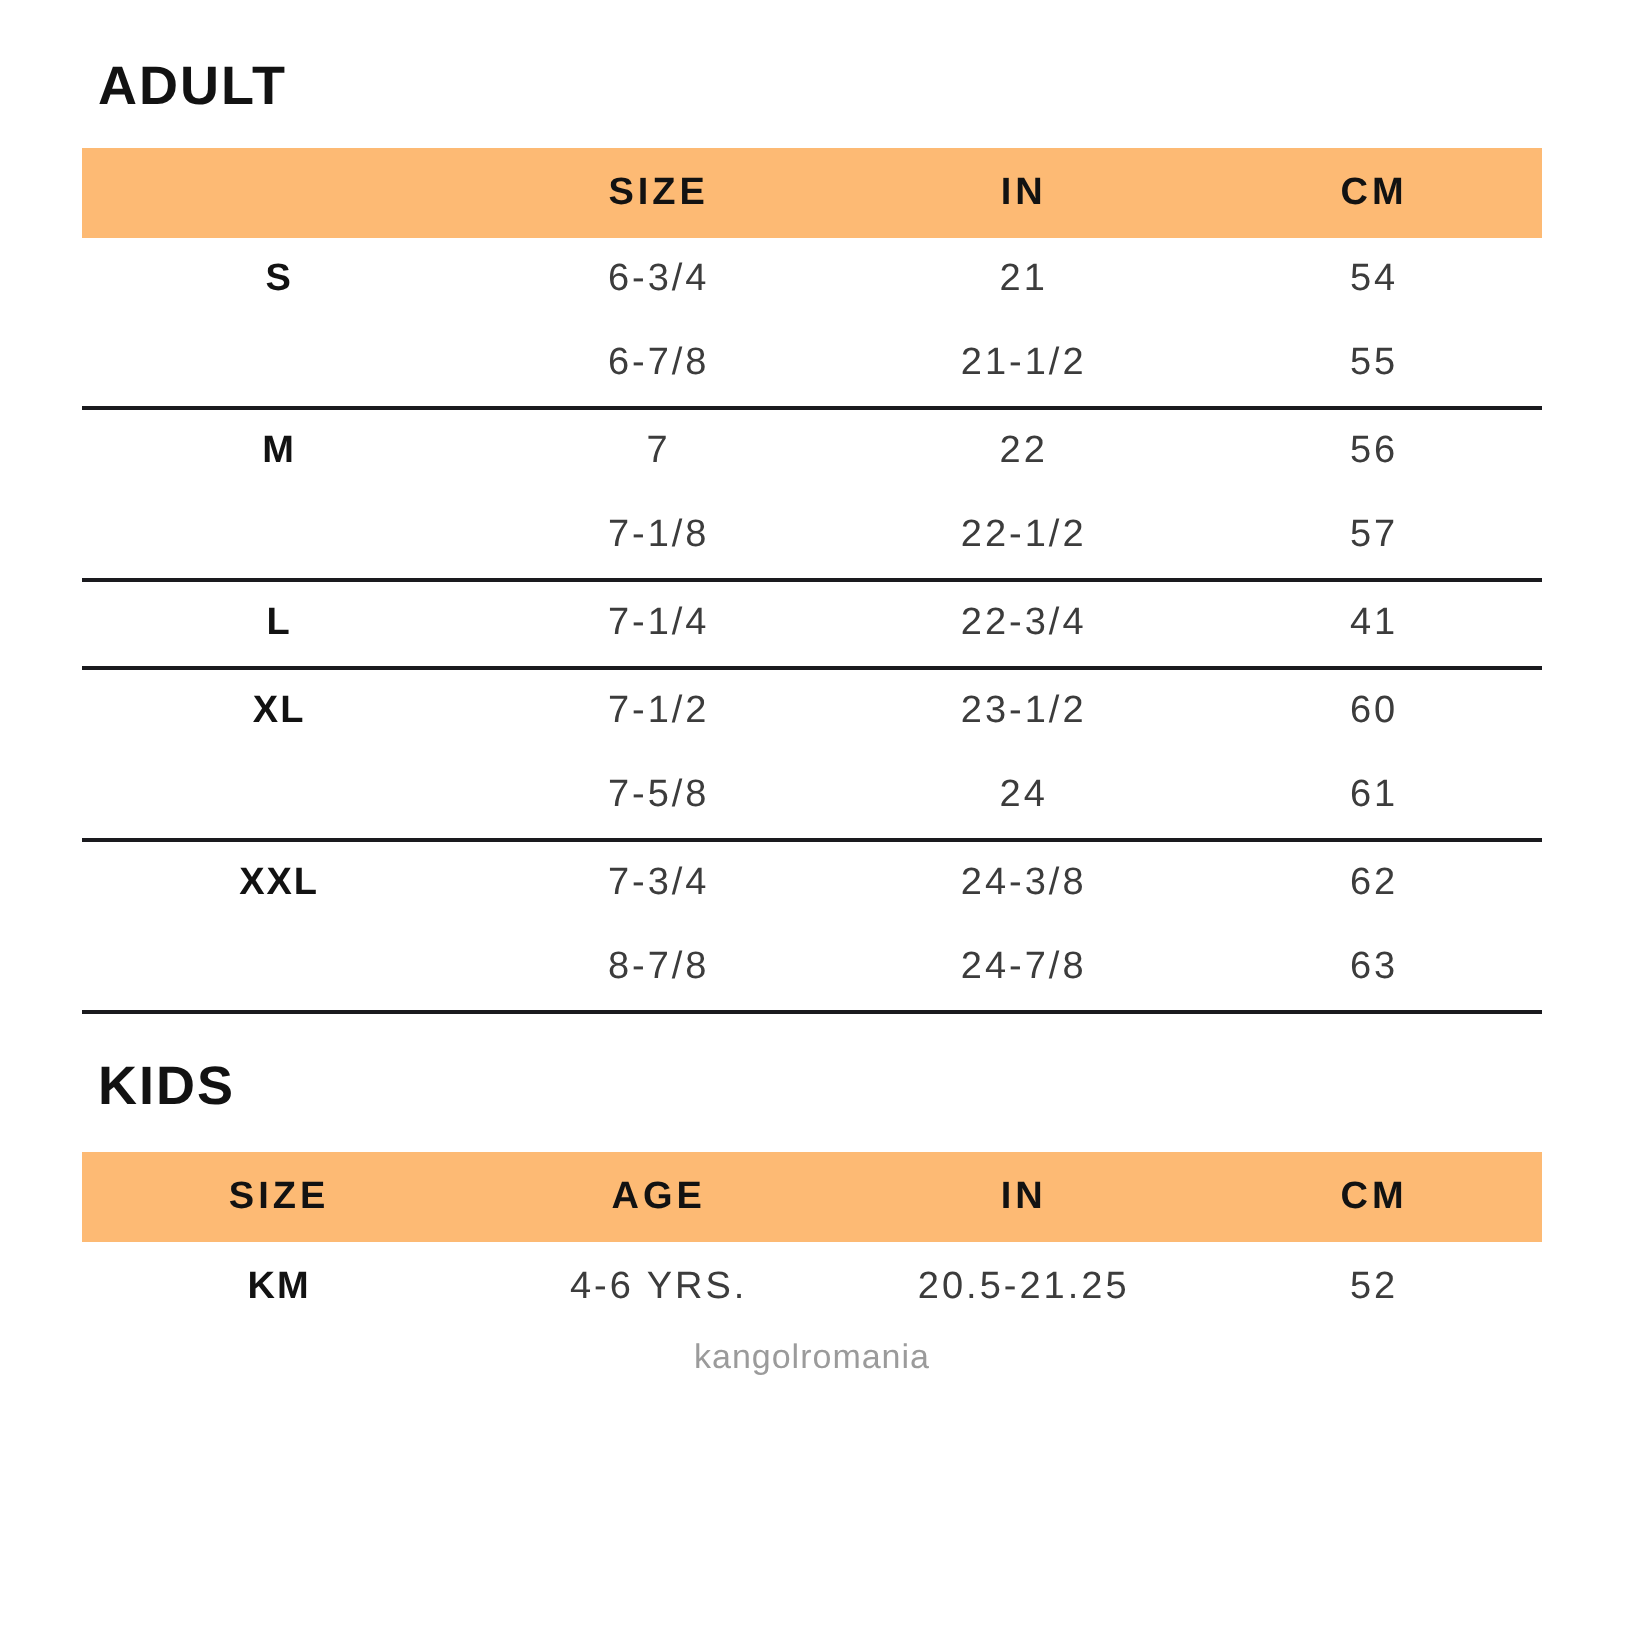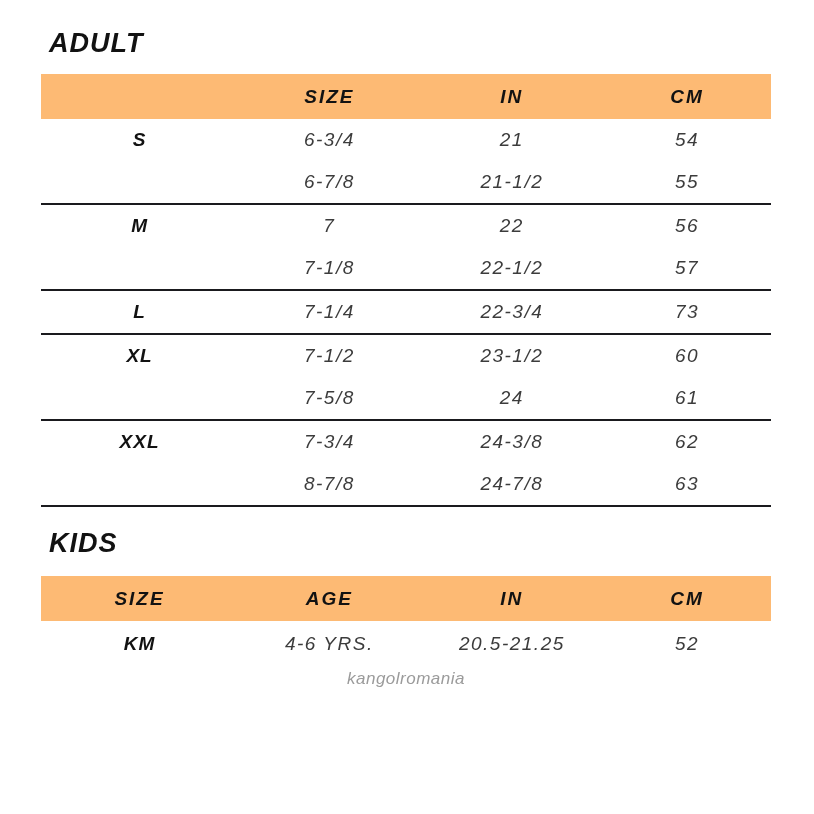--- a/index.html
+++ b/index.html
@@ -9,21 +9,20 @@
     width: 814px;
     height: 814px;
     overflow: hidden;
     font-family: "Liberation Sans", sans-serif;
   }
   .page {
     box-sizing: border-box;
     width: 814px;
     height: 814px;
     padding: 30px 43px 0 41px;
-    font-style: italic;
   }
   .section-title {
     margin: 0 0 17px 8px;
     font-size: 27px;
     line-height: 1;
     font-weight: 800;
     letter-spacing: 1px;
     color: #121212;
   }
   .section-title.kids {
@@ -127,21 +126,21 @@
         <td>7-1/8</td>
         <td>22-1/2</td>
         <td>57</td>
       </tr>
     </tbody>
     <tbody class="size-group">
       <tr>
         <td class="group-label">L</td>
         <td>7-1/4</td>
         <td>22-3/4</td>
-        <td>73</td>
+        <td>41</td>
       </tr>
     </tbody>
     <tbody class="size-group">
       <tr>
         <td class="group-label">XL</td>
         <td>7-1/2</td>
         <td>23-1/2</td>
         <td>60</td>
       </tr>
       <tr>

